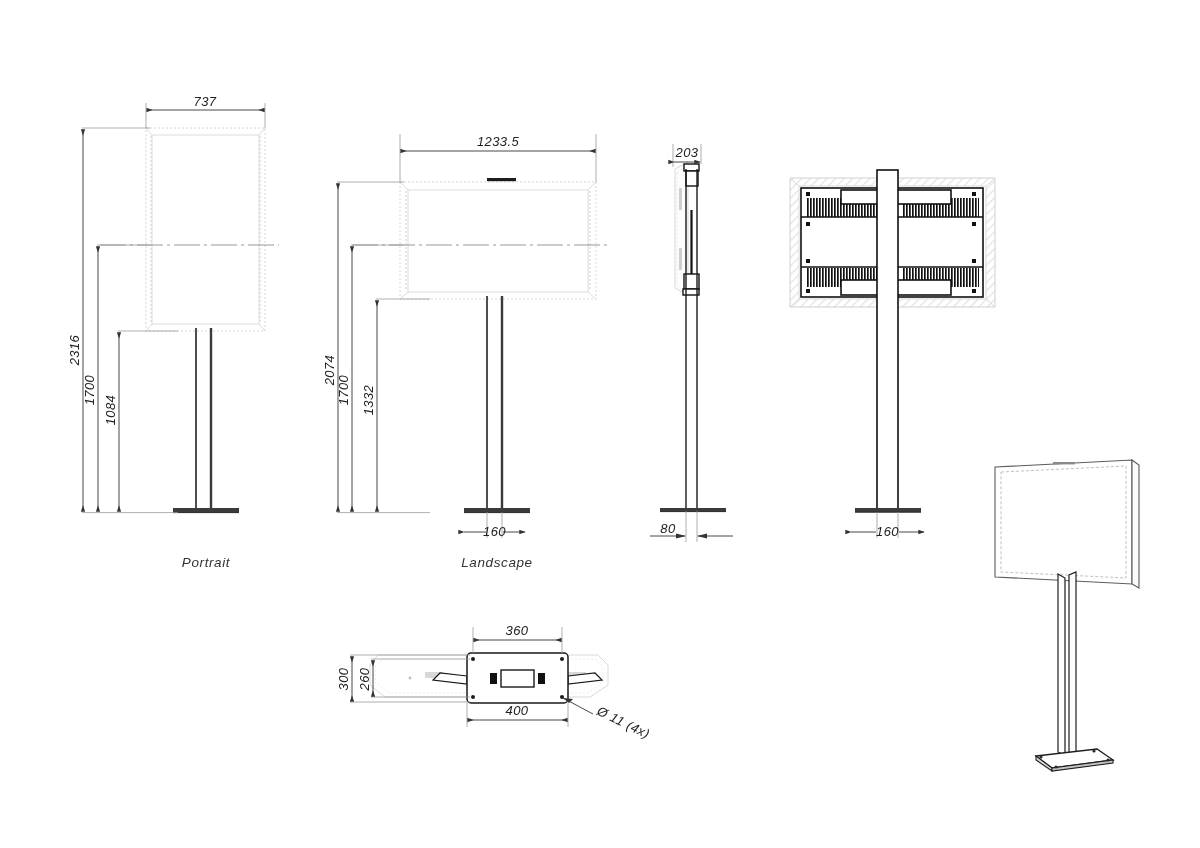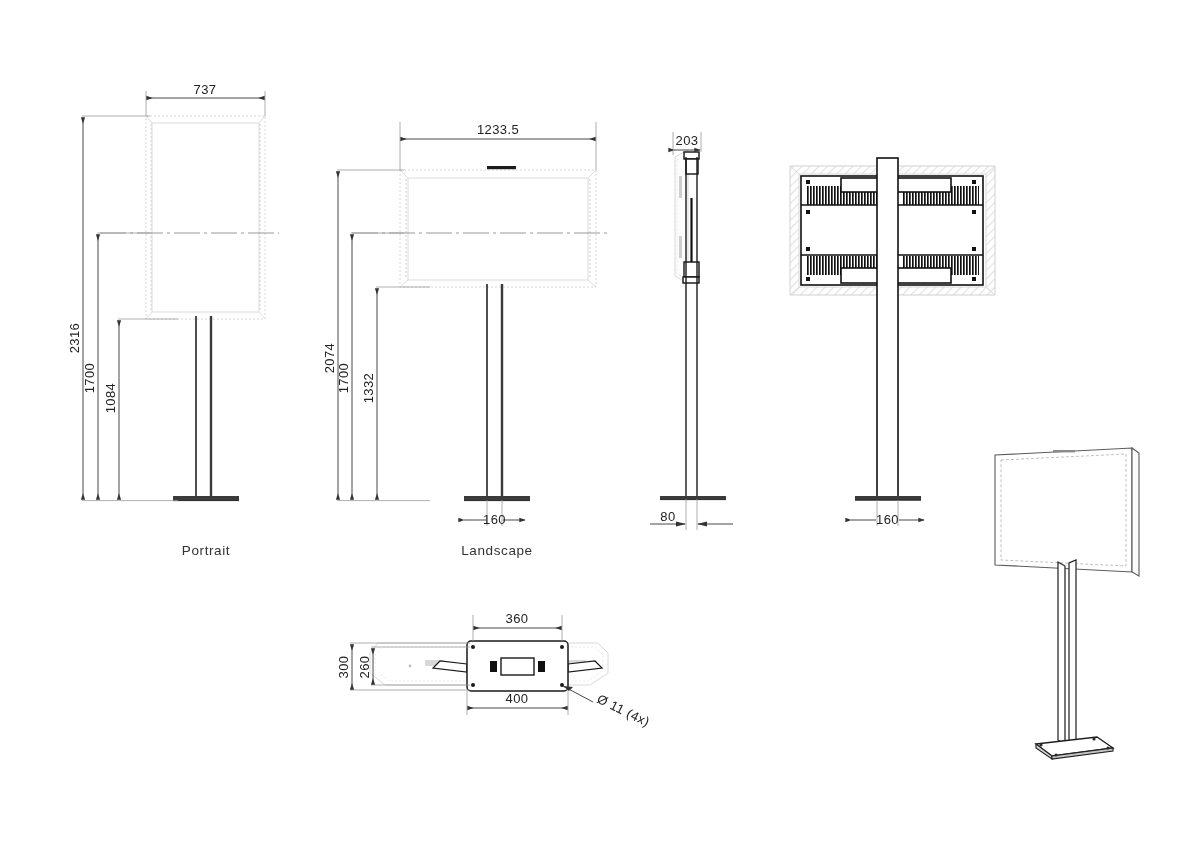--- a/index.html
+++ b/index.html
@@ -1,21 +1,21 @@
 <!DOCTYPE html>
 <html><head>
 <meta charset="utf-8">
 <style>
   html,body{margin:0;padding:0;background:#ffffff;}
   body{
     width:1200px;height:848px;position:relative;overflow:hidden;
     font-family:"Liberation Sans","DejaVu Sans",sans-serif;
     color:#1a1a1a;
   }
-  #sheet{position:absolute;left:0;top:0;width:1200px;height:632px;}
+  #sheet{position:absolute;left:0;top:12px;width:1200px;height:632px;font-style:italic;}
   svg{display:block;}
   .dimtext{
     font-family:"Liberation Sans","DejaVu Sans",sans-serif;
     font-size:13px;fill:#222;letter-spacing:0.4px;
   }
   .viewlabel{
     font-family:"Liberation Sans","DejaVu Sans",sans-serif;
     font-size:13.5px;fill:#333;letter-spacing:0.6px;
   }
 </style>

